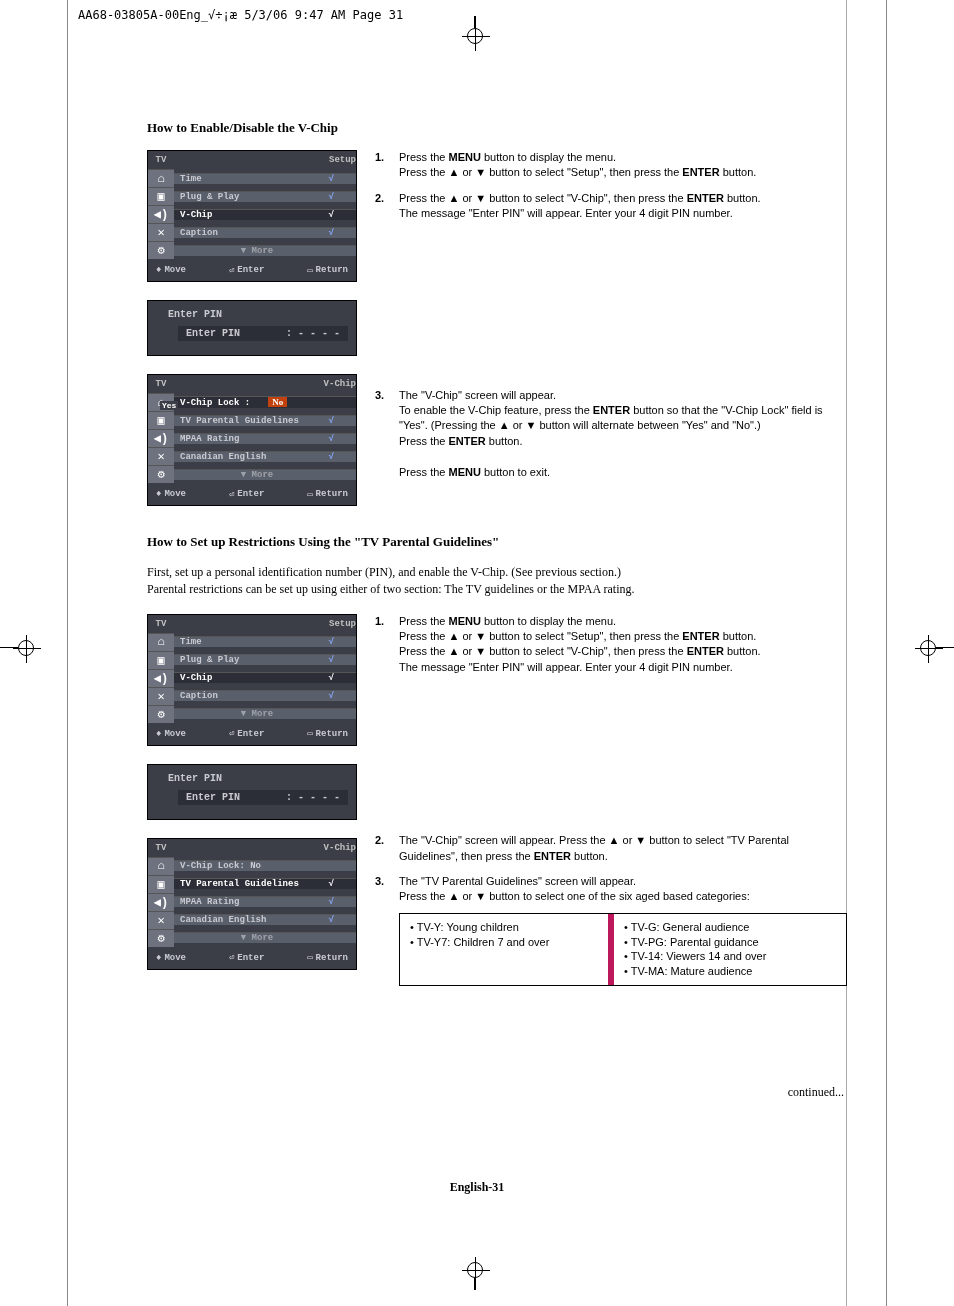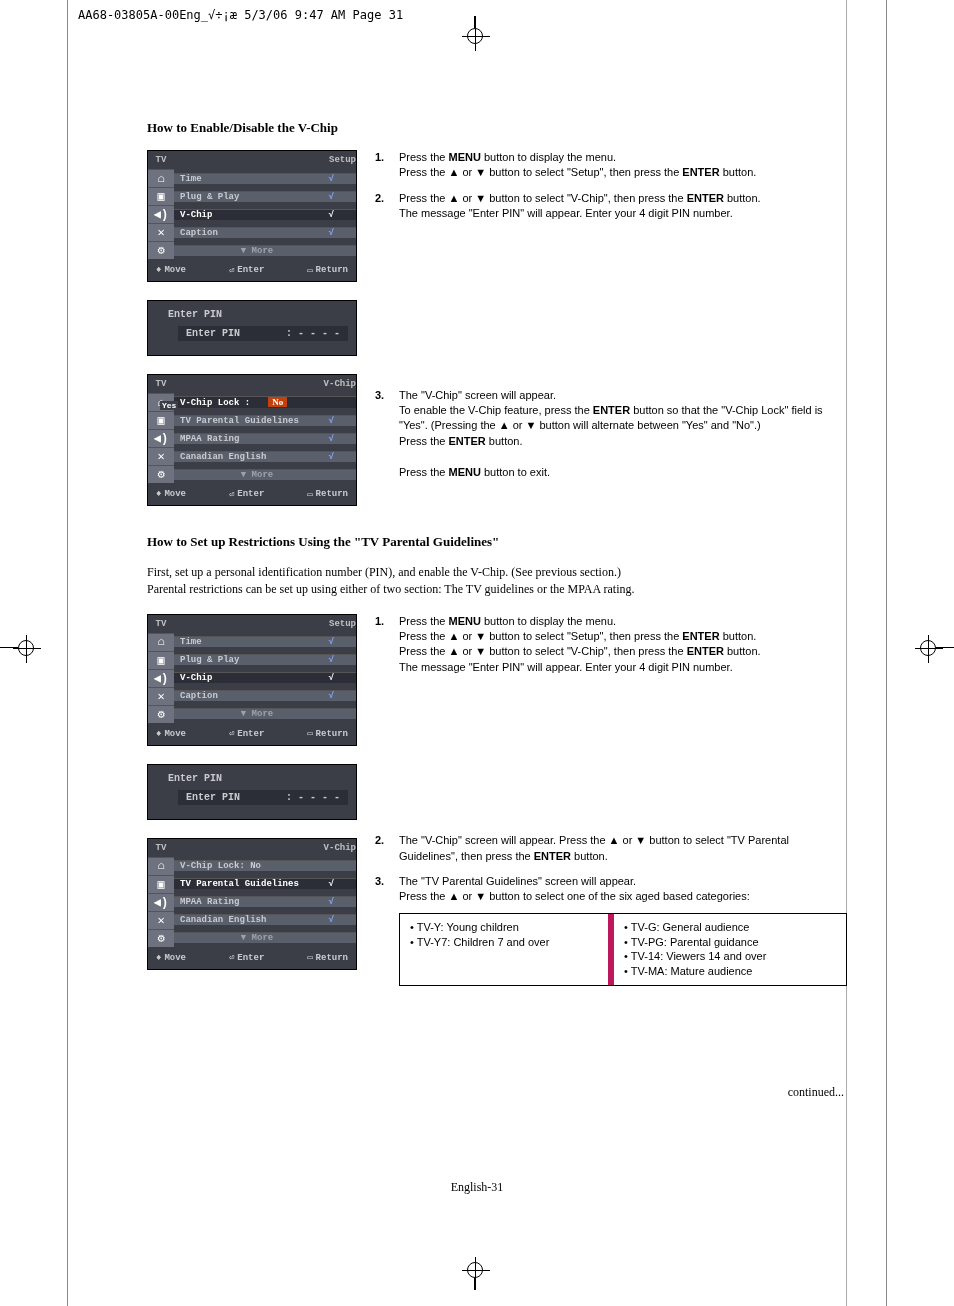--- a/index.html
+++ b/index.html
@@ -53,21 +53,21 @@
     .step-num { font-weight: bold; width: 14px; flex-shrink: 0; }
     .step-body { flex: 1; }
     .step-body b { font-weight: bold; }
     .intro-text { font-family: 'Times New Roman', serif; font-size: 12px; margin-bottom: 16px; line-height: 1.4; }
     .ratings-table { display: flex; border: 1px solid #000; font-size: 11px; margin-top: 8px; }
     .ratings-col { padding: 6px 10px; }
     .ratings-col:first-child { border-right: 6px solid #be185d; width: 48%; }
     .ratings-col:last-child { flex: 1; }
     .ratings-item { line-height: 1.35; }
     .continued { position: absolute; top: 1085px; right: 110px; font-family: 'Times New Roman', serif; font-size: 12px; }
-    .page-footer { position: absolute; top: 1180px; left: 0; width: 954px; text-align: center; font-family: 'Times New Roman', serif; font-size: 12px; }
+    .page-footer { position: absolute; top: 1180px; left: 0; width: 954px; text-align: center; font-family: 'Times New Roman', serif; font-size: 12px; font-weight: bold; }
     .vchip-value { background: #c2410c; color: #fff; padding: 0 4px; margin-left: 18px; font-family: Liberation Serif, serif; }
     .vchip-yes { font-size: 8px; position: absolute; background: #3b3e47; padding: 0 2px; margin-top: 6px; margin-left: -20px; }
     .sel-row { position: relative; }
   </style>
 </head>
 <body>
 
 <div class="page-header">AA68-03805A-00Eng_√÷¡æ  5/3/06  9:47 AM  Page 31</div>
 <div class="crop-mark-top"></div>
 <div class="crop-circle-top"></div>

